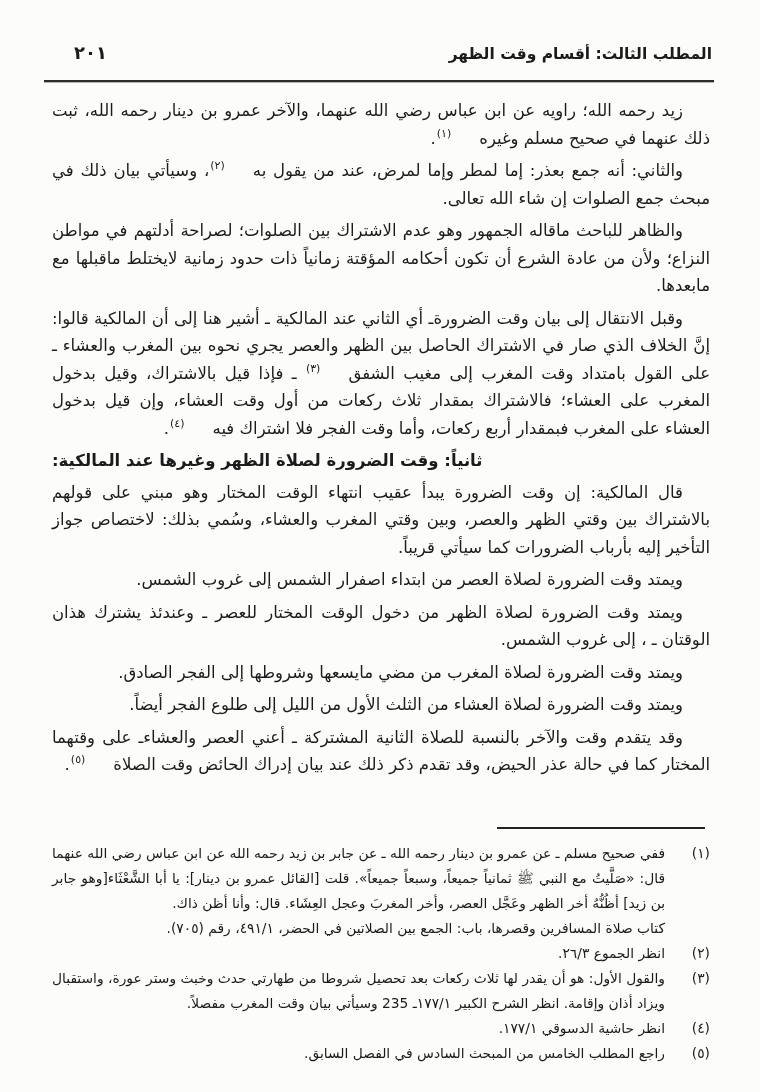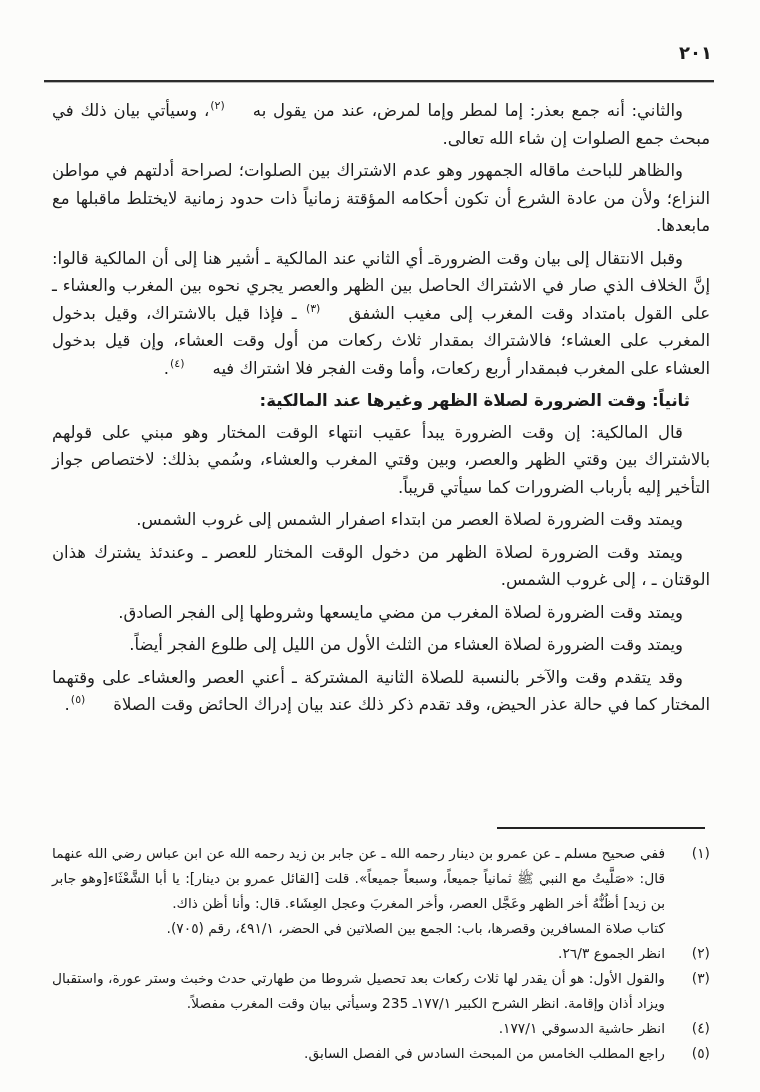--- a/index.html
+++ b/index.html
@@ -52,21 +52,21 @@
   }
   .body p{
     margin:0 0 5px 0;
     text-indent:27px;
   }
   .body h2{
     font-size:16.5px;
     font-weight:bold;
     margin:5px 0 4px 0;
     text-indent:20px;
-    text-align:right;
+    text-align:left;
   }
   .fnref{
     display:inline-block;
     font-size:11px;
     line-height:0;
     position:relative;
     top:-7px;
     margin:0 1px;
   }
   
@@ -95,26 +95,28 @@
   }
   .fn-text{flex:1;min-width:0;}
   .fn-seg{display:block;}
 </style>
 </head>
 <body>
 
 <div class="page">
 
   <div class="header">
+    <div class="header-title">المطلب الثالث: أقسام وقت الظهر</div>
     <div class="page-number">٢٠١</div>
   </div>
 
   <div class="header-rule"></div>
 
   <main class="body" id="body-container">
+      <p><span>زيد رحمه الله؛ راويه عن ابن عباس رضي الله عنهما، والآخر عمرو بن دينار رحمه الله، ثبت ذلك عنهما في صحيح مسلم وغيره</span><span class="fnref">(١)</span><span>.</span></p>
       <p><span>والثاني: أنه جمع بعذر: إما لمطر وإما لمرض، عند من يقول به</span><span class="fnref">(٢)</span><span>، وسيأتي بيان ذلك في مبحث جمع الصلوات إن شاء الله تعالى.</span></p>
       <p><span>والظاهر للباحث ماقاله الجمهور وهو عدم الاشتراك بين الصلوات؛ لصراحة أدلتهم في مواطن النزاع؛ ولأن من عادة الشرع أن تكون أحكامه المؤقتة زمانياً ذات حدود زمانية لايختلط ماقبلها مع مابعدها.</span></p>
       <p><span>وقبل الانتقال إلى بيان وقت الضرورةـ أي الثاني عند المالكية ـ أشير هنا إلى أن المالكية قالوا: إنَّ الخلاف الذي صار في الاشتراك الحاصل بين الظهر والعصر يجري نحوه بين المغرب والعشاء ـ على القول بامتداد وقت المغرب إلى مغيب الشفق</span><span class="fnref">(٣)</span><span> ـ فإذا قيل بالاشتراك، وقيل بدخول المغرب على العشاء؛ فالاشتراك بمقدار ثلاث ركعات من أول وقت العشاء، وإن قيل بدخول العشاء على المغرب فبمقدار أربع ركعات، وأما وقت الفجر فلا اشتراك فيه</span><span class="fnref">(٤)</span><span>.</span></p>
       <h2><span>ثانياً: وقت الضرورة لصلاة الظهر وغيرها عند المالكية:</span></h2>
       <p><span>قال المالكية: إن وقت الضرورة يبدأ عقيب انتهاء الوقت المختار وهو مبني على قولهم بالاشتراك بين وقتي الظهر والعصر، وبين وقتي المغرب والعشاء، وسُمي بذلك: لاختصاص جواز التأخير إليه بأرباب الضرورات كما سيأتي قريباً.</span></p>
       <p><span>ويمتد وقت الضرورة لصلاة العصر من ابتداء اصفرار الشمس إلى غروب الشمس.</span></p>
       <p><span>ويمتد وقت الضرورة لصلاة الظهر من دخول الوقت المختار للعصر ـ وعندئذ يشترك هذان الوقتان ـ ، إلى غروب الشمس.</span></p>
       <p><span>ويمتد وقت الضرورة لصلاة المغرب من مضي مايسعها وشروطها إلى الفجر الصادق.</span></p>
       <p><span>ويمتد وقت الضرورة لصلاة العشاء من الثلث الأول من الليل إلى طلوع الفجر أيضاً.</span></p>
       <p><span>وقد يتقدم وقت والآخر بالنسبة للصلاة الثانية المشتركة ـ أعني العصر والعشاءـ على وقتهما المختار كما في حالة عذر الحيض، وقد تقدم ذكر ذلك عند بيان إدراك الحائض وقت الصلاة</span><span class="fnref">(٥)</span><span>.</span></p>

